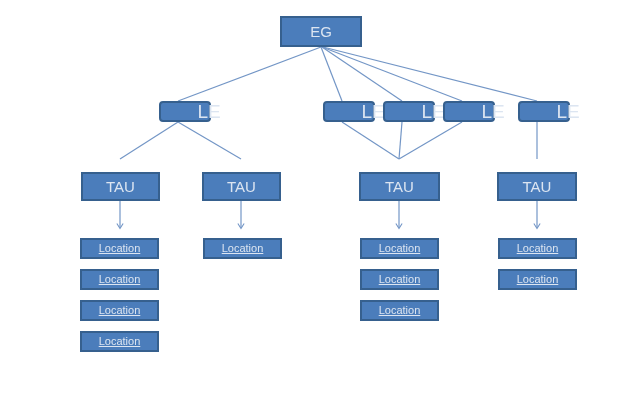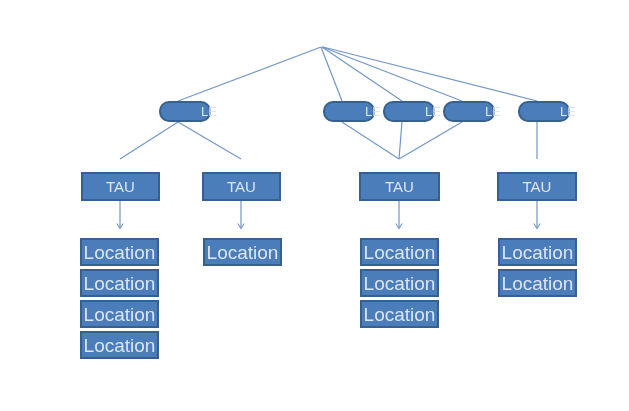--- a/index.html
+++ b/index.html
@@ -35,31 +35,32 @@
     line-height: 1;
     cursor: default;
     user-select: none;
   }
   .node-eg {
     left: 280px; top: 16px; width: 82px; height: 31px;
     font-size: 15px;
   }
   .node-le {
     top: 101px; width: 38px; height: 21px;
-    border-radius: 10px;
-    font-size: 13px;
+    border-radius: 4px;
+    font-size: 19px;
     padding-left: 48px;
   }
   .node-tau {
     top: 172px; height: 29px;
     font-size: 15px;
   }
   .node-loc {
-    width: 79px; height: 28px;
-    font-size: 19px;
+    width: 79px; height: 21px;
+    font-size: 11px;
+    text-decoration: underline;
   }
 </style>
 </head>
 <body>
 
 <div class="canvas">
 
   <svg class="connectors" viewBox="0 0 629 411" xmlns="http://www.w3.org/2000/svg">
     <defs>
       <marker id="openArrow" viewBox="0 0 10 10" refX="7" refY="5" markerWidth="9" markerHeight="9" orient="auto" markerUnits="userSpaceOnUse">
@@ -79,20 +80,21 @@
     <line x1="402" y1="122" x2="399" y2="159" stroke="#7396C6" stroke-width="1.2"></line>
     <line x1="462" y1="122" x2="399" y2="159" stroke="#7396C6" stroke-width="1.2"></line>
     <line x1="537" y1="122" x2="537" y2="159" stroke="#7396C6" stroke-width="1.2"></line>
 
     <line x1="120" y1="188" x2="120" y2="228" stroke="#7396C6" stroke-width="1.2" marker-end="url(#openArrow)"></line>
     <line x1="241" y1="188" x2="241" y2="228" stroke="#7396C6" stroke-width="1.2" marker-end="url(#openArrow)"></line>
     <line x1="399" y1="188" x2="399" y2="228" stroke="#7396C6" stroke-width="1.2" marker-end="url(#openArrow)"></line>
     <line x1="537" y1="188" x2="537" y2="228" stroke="#7396C6" stroke-width="1.2" marker-end="url(#openArrow)"></line>
   </svg>
 
+  <div class="node node-eg">EG</div>
 
   <div class="node node-le" style="left:159px;">LE</div>
   <div class="node node-le" style="left:323px;">LE</div>
   <div class="node node-le" style="left:383px;">LE</div>
   <div class="node node-le" style="left:443px;">LE</div>
   <div class="node node-le" style="left:518px;">LE</div>
 
   <div class="node node-tau" style="left:81px;width:79px;">TAU</div>
   <div class="node node-tau" style="left:202px;width:79px;">TAU</div>
   <div class="node node-tau" style="left:359px;width:81px;">TAU</div>

